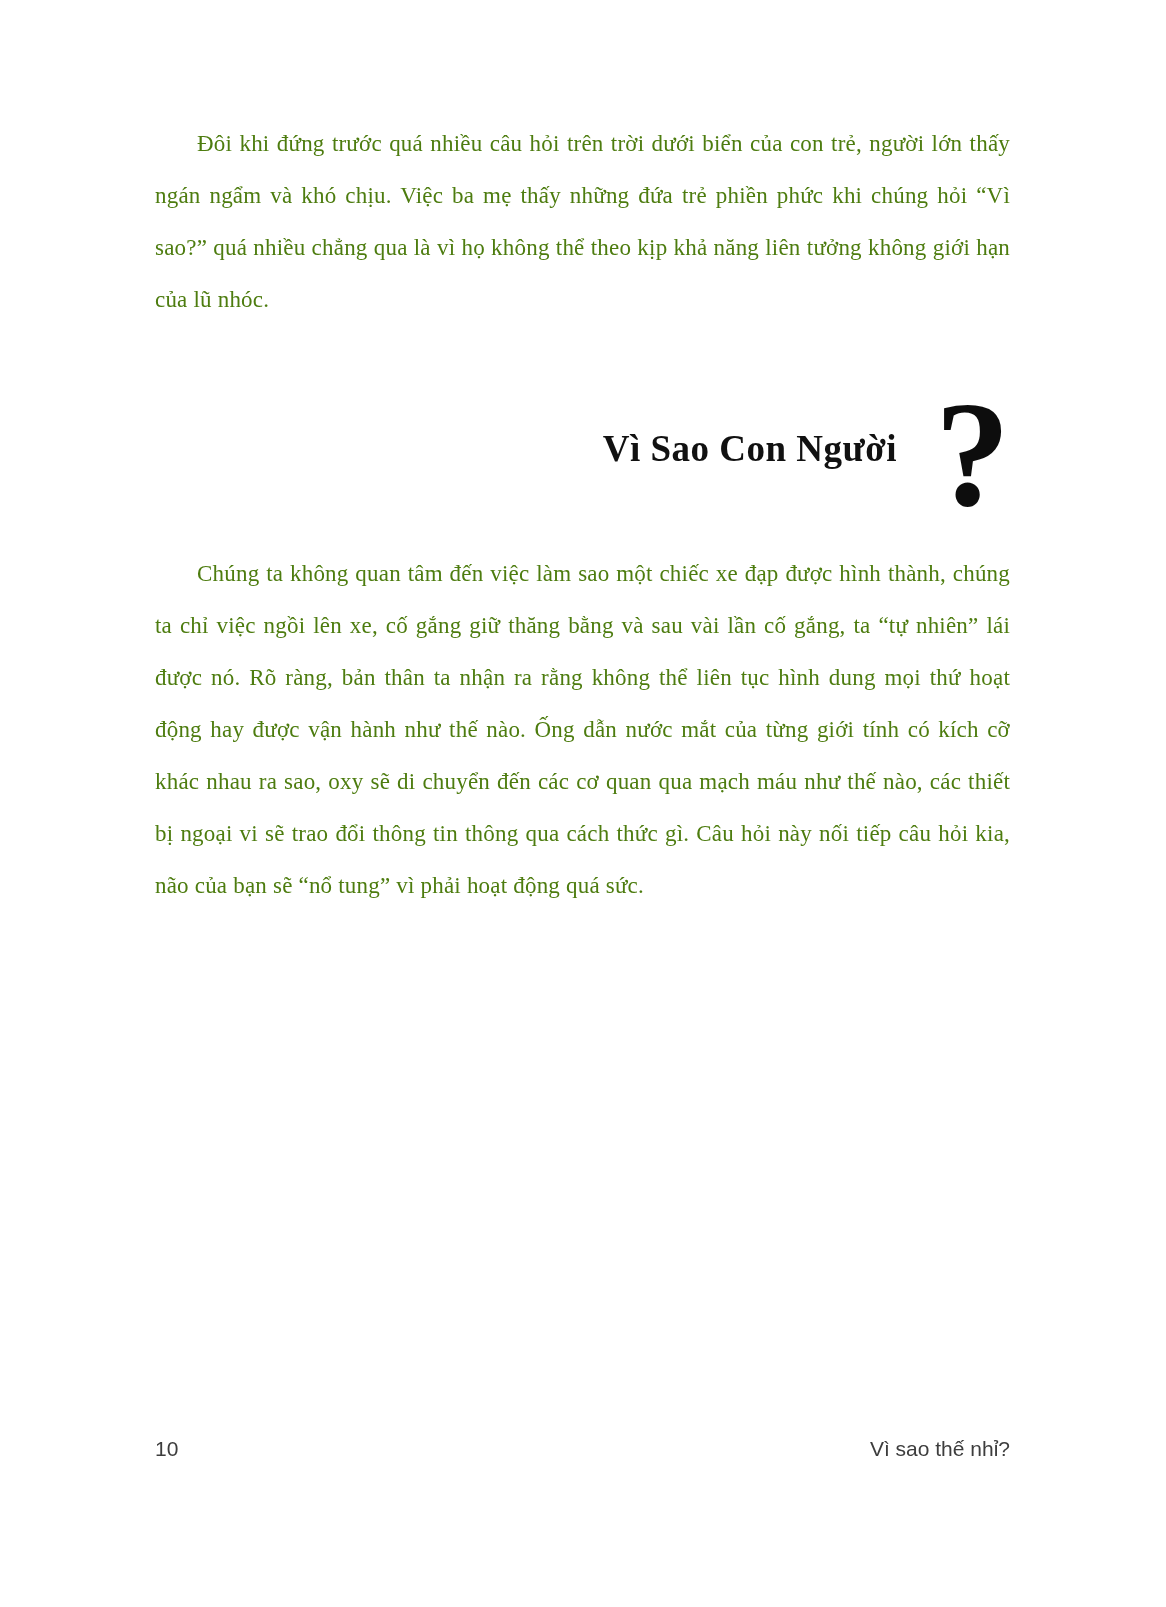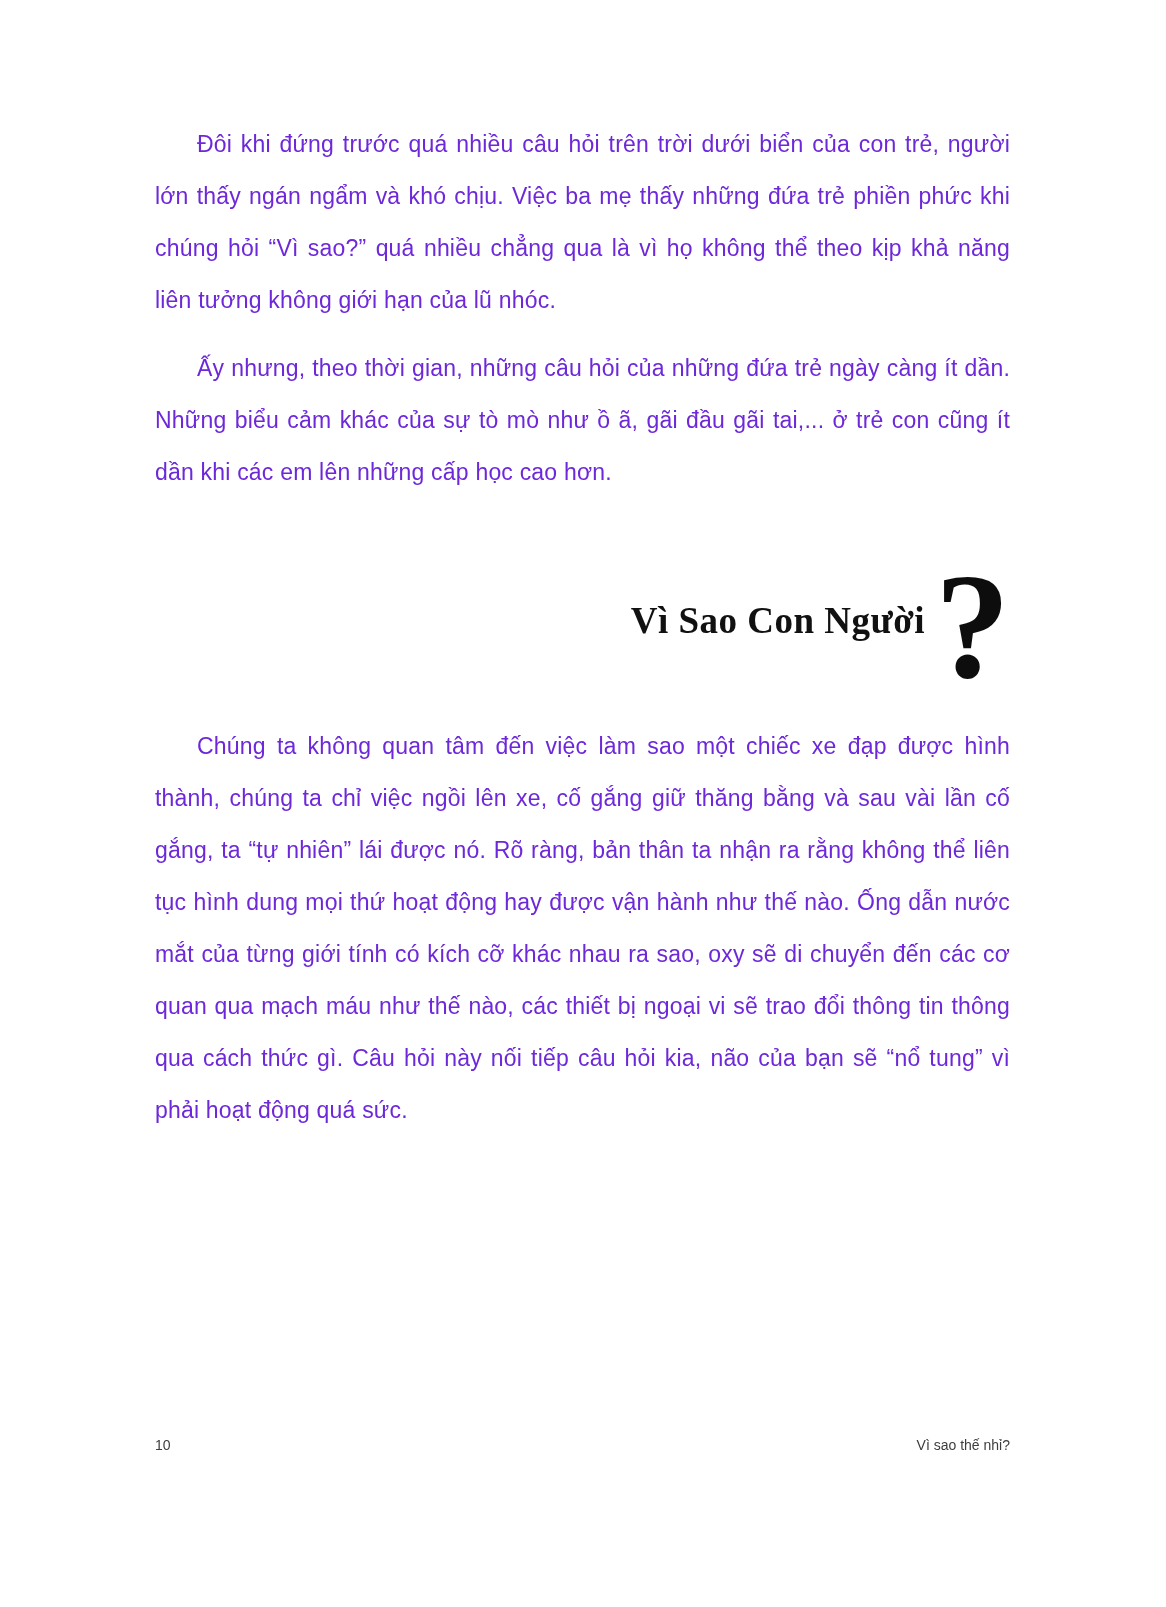--- a/index.html
+++ b/index.html
@@ -11,39 +11,40 @@
     position: relative;
     width: 1166px;
     height: 1607px;
     margin: 0 auto;
     background: #ffffff;
     box-sizing: border-box;
     padding: 118px 156px 0 155px;
     overflow: hidden;
   }
   .body-copy {
-    font-family: Liberation Sans, sans-serif;
+    font-family: Liberation Serif, serif;
     font-size: 23px;
-    color: #6d28d9;
+    color: #4d7c0f;
   }
   .para {
     margin: 0 0 16px 0;
     text-indent: 42px;
     text-align: justify;
     line-height: 52px;
     letter-spacing: 0.2px;
   }
   .para.last-before-heading {
     margin-bottom: 0;
   }
   .heading-block {
     margin: 62px 0 40px 0;
     display: flex;
     justify-content: flex-end;
     align-items: center;
+    gap: 28px;
   }
   .heading-lines {
     text-align: right;
     font-family: "Liberation Serif", "DejaVu Serif", serif;
     font-weight: 700;
     font-size: 37px;
     line-height: 55px;
     color: #111111;
     letter-spacing: 0.5px;
   }
@@ -58,32 +59,31 @@
   }
   .footer {
     position: absolute;
     left: 155px;
     right: 156px;
     top: 1437px;
     display: flex;
     justify-content: space-between;
     align-items: baseline;
     font-family: "Liberation Sans", sans-serif;
-    font-size: 14px;
+    font-size: 21px;
     color: #3d3d3d;
   }
 </style>
 </head>
 <body>
 
 <div class="page">
 
   <div class="body-copy">
     <p class="para">Đôi khi đứng trước quá nhiều câu hỏi trên trời dưới biển của con trẻ, người lớn thấy ngán ngẩm và khó chịu. Việc ba mẹ thấy những đứa trẻ phiền phức khi chúng hỏi “Vì sao?” quá nhiều chẳng qua là vì họ không thể theo kịp khả năng liên tưởng không giới hạn của lũ nhóc.</p>
-    <p class="para last-before-heading">Ấy nhưng, theo thời gian, những câu hỏi của những đứa trẻ ngày càng ít dần. Những biểu cảm khác của sự tò mò như ồ ã, gãi đầu gãi tai,... ở trẻ con cũng ít dần khi các em lên những cấp học cao hơn.</p>
   </div>
 
   <div class="heading-block">
     <div class="heading-lines">
       <div>Vì Sao Con Người</div>
     </div>
     <div class="big-question-mark">?</div>
   </div>
 
   <div class="body-copy">

